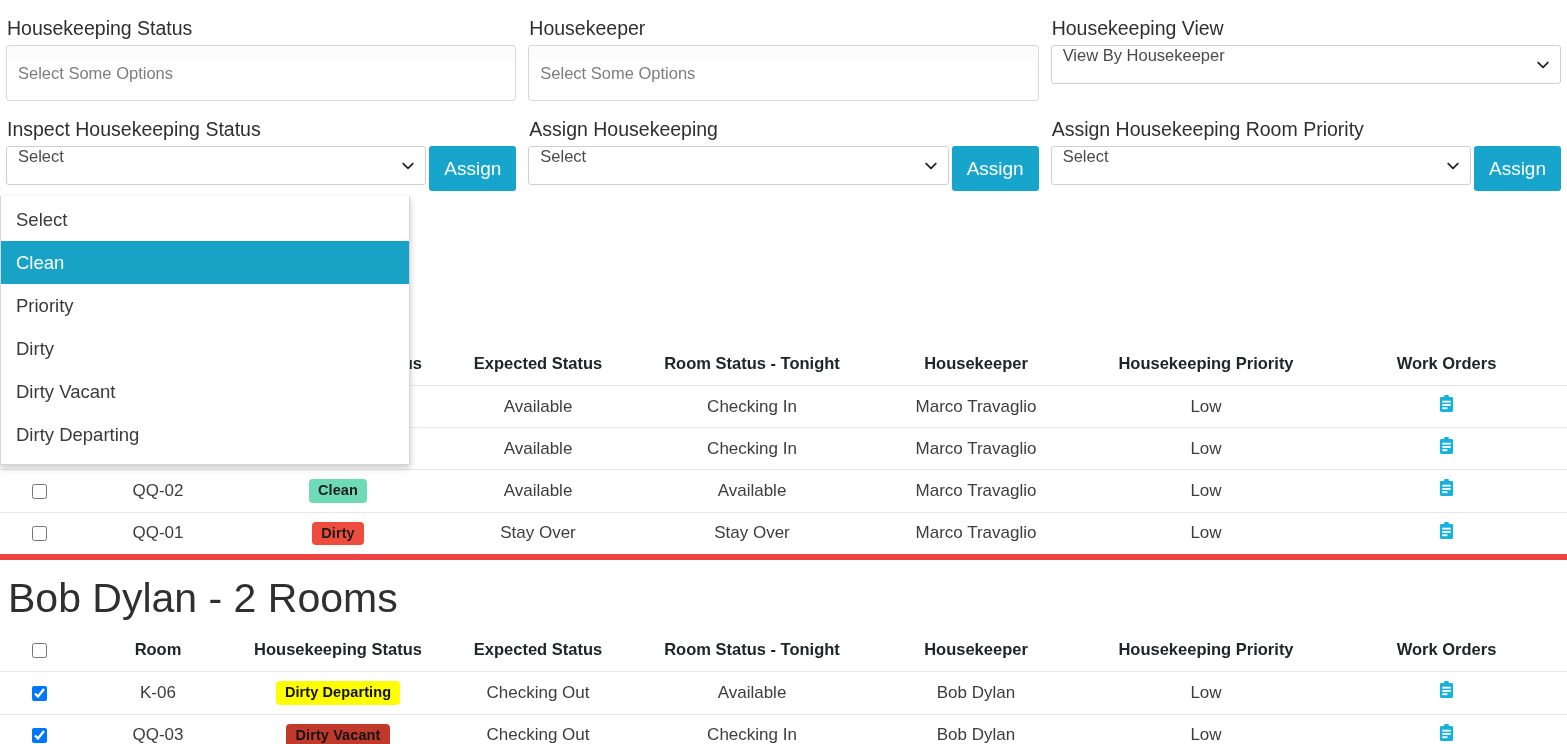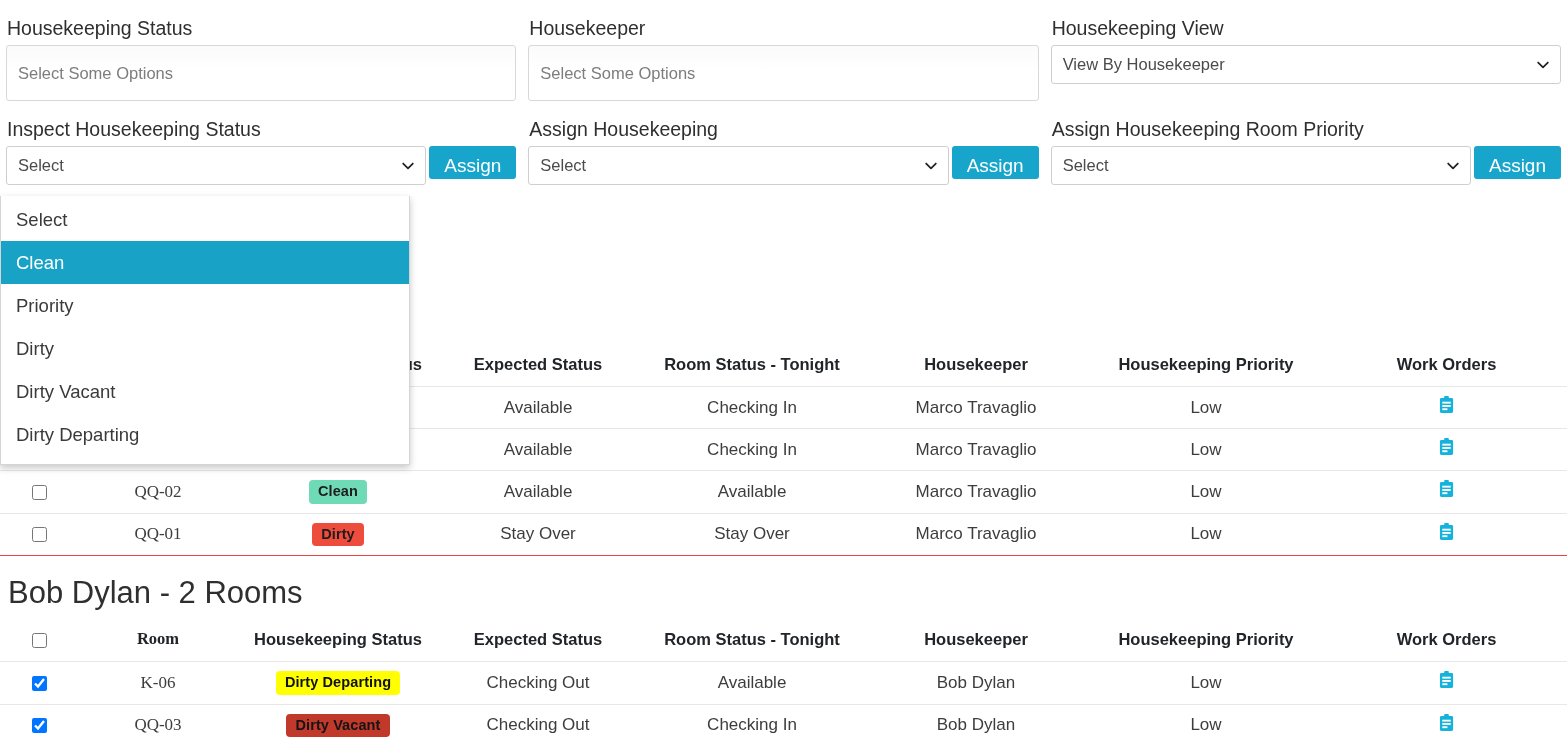--- a/index.html
+++ b/index.html
@@ -43,34 +43,34 @@
 
   
   .selwrap { display: flex; align-items: stretch; }
   .nsel {
     position: relative;
     flex: 1 1 auto;
     height: 39px;
     border: 1px solid #cfcfcf;
     border-radius: 3px;
     background: #ffffff;
-    display: flex; align-items: center;
+    display: flex; align-items: flex-start;
     padding: 0 30px 0 11px;
     font-size: 16.5px;
     color: #4b4b4b;
   }
   .nsel .chev {
     position: absolute; right: 10px; top: 50%;
     transform: translateY(-50%);
     width: 14px; height: 14px;
   }
   .nsel .chev svg { display: block; }
 
   .assign-btn {
-    height: 33px;
+    height: 45px;
     background: #18A5CC;
     color: #ffffff;
     border: none;
     border-radius: 3px;
     font-size: 19px;
     font-family: "Liberation Sans", sans-serif;
     padding: 0 15px;
     margin-left: 3px;
     cursor: pointer;
     line-height: 39px;
@@ -114,23 +114,23 @@
     white-space: nowrap;
   }
   .tbl td {
     font-size: 17px;
     color: #3d3d3d;
     padding: 9px 8px;
     text-align: center;
     border-top: 1px solid #e7e7e7;
     height: 39px;
   }
-  .tbl tbody tr:last-child td { border-bottom: 1px solid #ef4444; }
+  .tbl tbody tr:last-child td { border-bottom: 6px solid #ef4444; }
   .c-check { width: 78px; }
-  .c-room  { width: 160px; font-family: Liberation Serif, serif; }
+  .c-room  { width: 160px; }
   .c-hkst  { width: 200px; }
   .c-exp   { width: 200px; }
   .c-tonight { width: 228px; }
   .c-hk    { width: 220px; }
   .c-prio  { width: 240px; }
   .c-wo    { width: 241px; }
 
   input[type=checkbox] { width: 15px; height: 15px; margin: 0; vertical-align: middle; }
 
   .badge {
@@ -141,21 +141,21 @@
     border-radius: 4px;
     line-height: 1;
     letter-spacing: 0.1px;
   }
   .b-clean   { background: #6FDAB6; color: #1d1d1d; }
   .b-dirty   { background: #EE4C3C; color: #1d1d1d; }
   .b-dd      { background: #FFFF00; color: #111111; }
   .b-dv      { background: #C0392B; color: #141414; }
 
   .group-title {
-    font-size: 31px;
+    font-size: 41px;
     font-weight: 400;
     color: #2f2f2f;
     padding: 18px 8px 10px 8px;
     line-height: 1.1;
   }
 
   .wo-icon { display: inline-block; width: 15px; height: 18px; }
 
   .sec1 { position: absolute; top: 345px; left: 0; width: 1567px; }
   .sec2 { position: absolute; top: 558px; left: 0; width: 1567px; }

